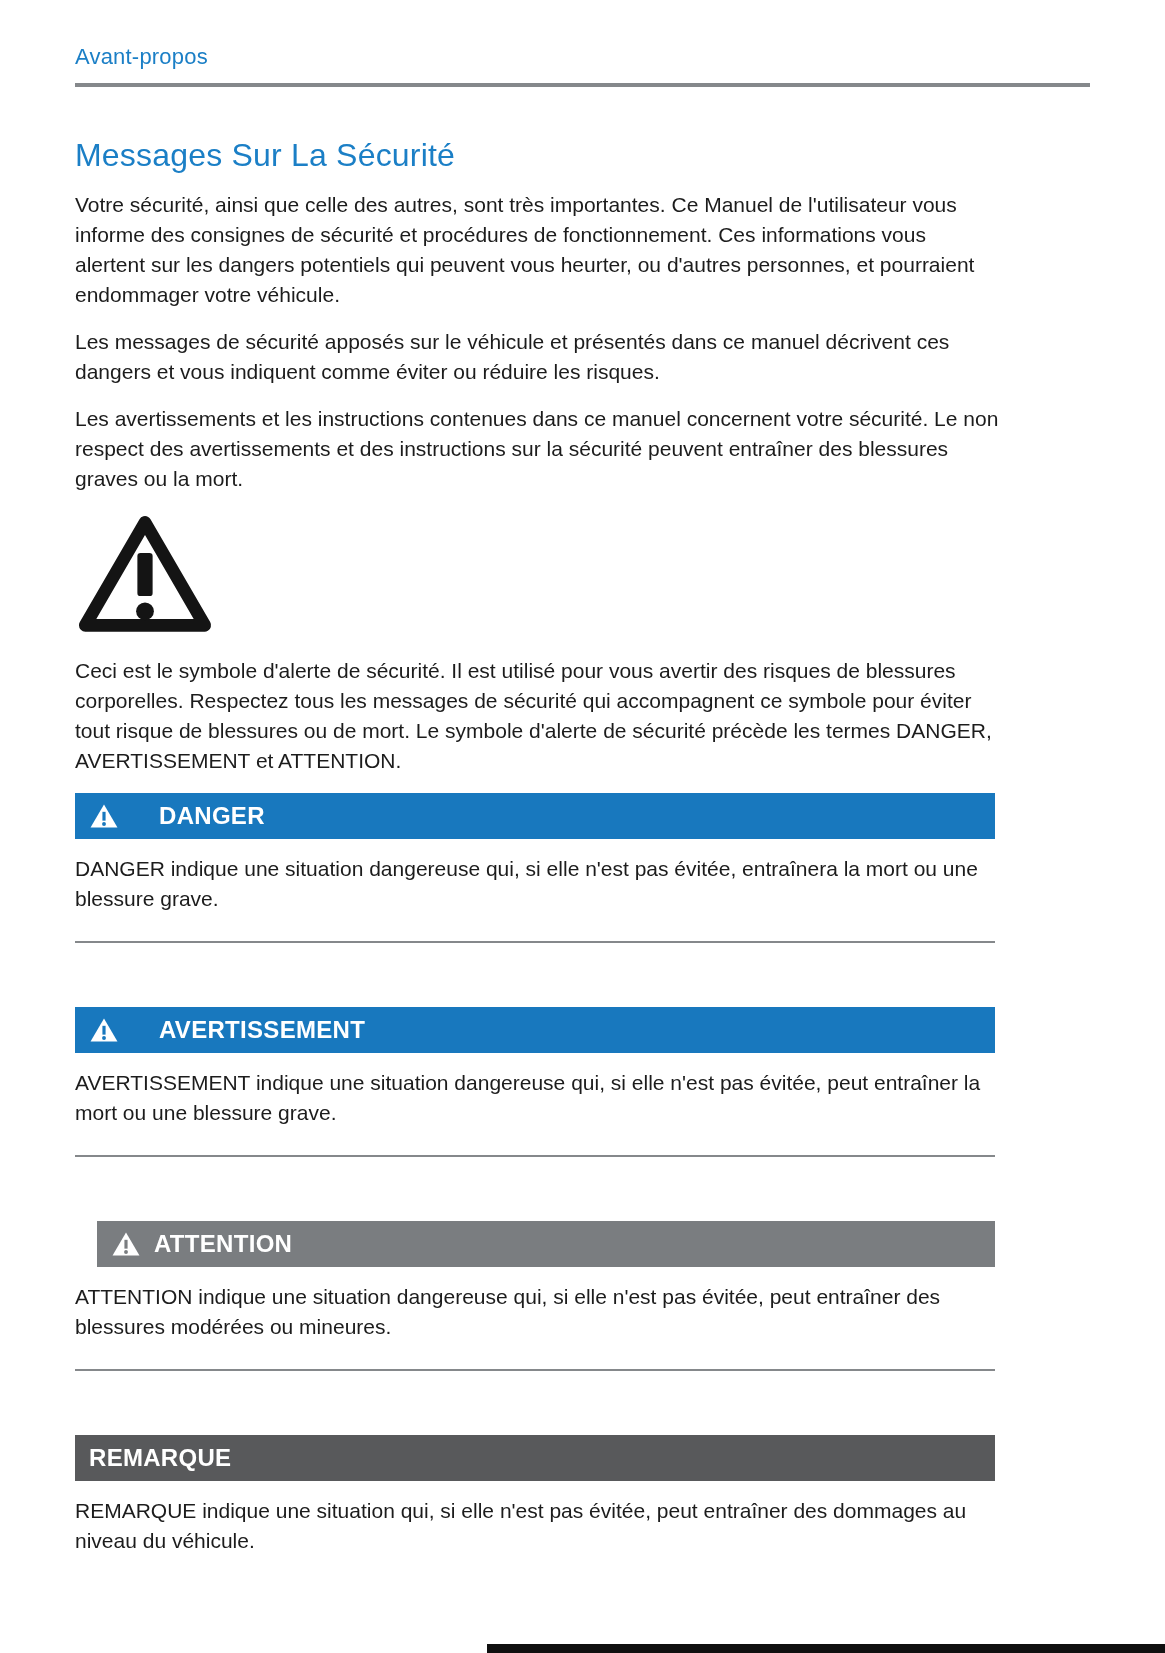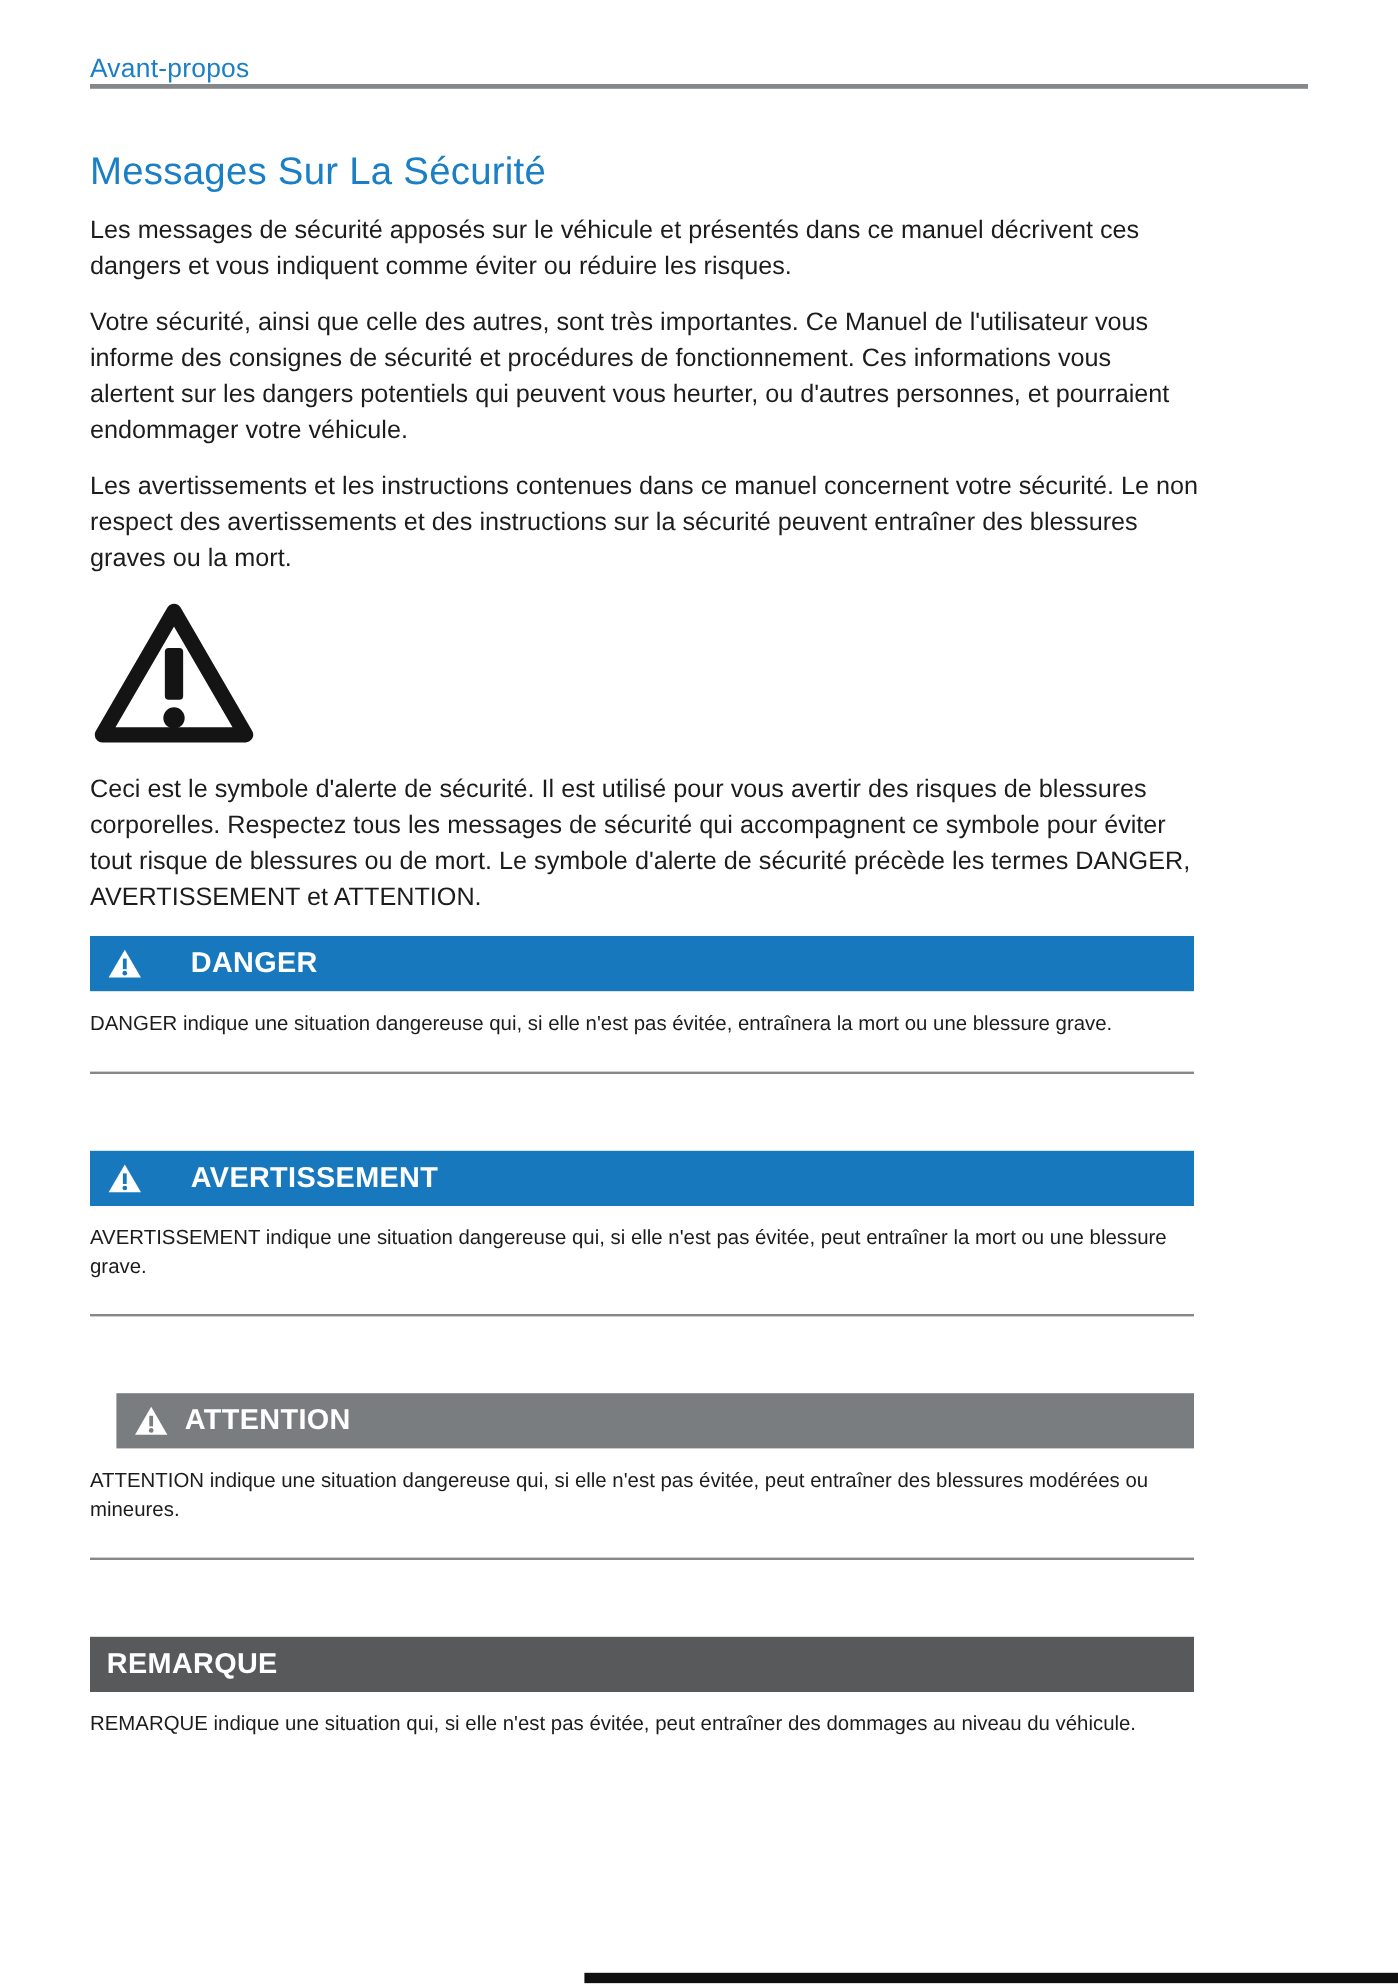--- a/index.html
+++ b/index.html
@@ -25,20 +25,21 @@
     background:#fff;
     padding:44px 75px 0 75px;
     overflow:hidden;
   }
   
   .breadcrumb{
     color:var(--accent,#1b7fc6);
     font-size:22px;
     font-weight:500;
     letter-spacing:.2px;
+    margin-bottom:13px;
   }
   .rule-top{
     border:none;
     height:4px;
     background:var(--rule,#85888b);
     width:1015px;
     margin-bottom:50px;
   }
   
   .page-title{
@@ -80,21 +81,21 @@
   .callout.blue .callout-icon{color:var(--bar-blue,#1878be);}
   .callout.gray .callout-icon{color:var(--bar-gray,#7a7d80);}
   .callout-label{
     color:#ffffff;
     font-size:24px;
     font-weight:700;
     letter-spacing:.3px;
   }
   .callout.dark .callout-label{}
   .callout-body{
-    font-size:17px;
+    font-size:21px;
     line-height:1.43;
     margin-top:15px;
     max-width:920px;
   }
   .callout-rule{
     border:none;
     height:2px;
     background:var(--rule,#85888b);
     width:100%;
     margin-top:27px;
@@ -113,22 +114,22 @@
 </head>
 <body>
 
 <div class="page">
 
   <div class="breadcrumb">Avant-propos</div>
   <hr class="rule-top">
 
   <h1 class="page-title">Messages Sur La Sécurité</h1>
 
+  <p class="body-par">Votre sécurité, ainsi que celle des autres, sont très importantes. Ce Manuel de l'utilisateur vous informe des consignes de sécurité et procédures de fonctionnement. Ces informations vous alertent sur les dangers potentiels qui peuvent vous heurter, ou d'autres personnes, et pourraient endommager votre véhicule.</p>
   <p class="body-par">Les messages de sécurité apposés sur le véhicule et présentés dans ce manuel décrivent ces dangers et vous indiquent comme éviter ou réduire les risques.</p>
-  <p class="body-par">Votre sécurité, ainsi que celle des autres, sont très importantes. Ce Manuel de l'utilisateur vous informe des consignes de sécurité et procédures de fonctionnement. Ces informations vous alertent sur les dangers potentiels qui peuvent vous heurter, ou d'autres personnes, et pourraient endommager votre véhicule.</p>
   <p class="body-par">Les avertissements et les instructions contenues dans ce manuel concernent votre sécurité. Le non respect des avertissements et des instructions sur la sécurité peuvent entraîner des blessures graves ou la mort.</p>
 
   <div class="alert-symbol">
     <svg viewBox="0 0 110 100" width="140" height="127" aria-hidden="true">
       <path d="M55 9 L102 90 L8 90 Z" fill="none" stroke="#141414" stroke-width="10" stroke-linejoin="round"></path>
       <rect x="49" y="33" width="12" height="34" rx="2.5" fill="#141414"></rect>
       <circle cx="55" cy="79" r="7" fill="#141414"></circle>
     </svg>
   </div>
 

